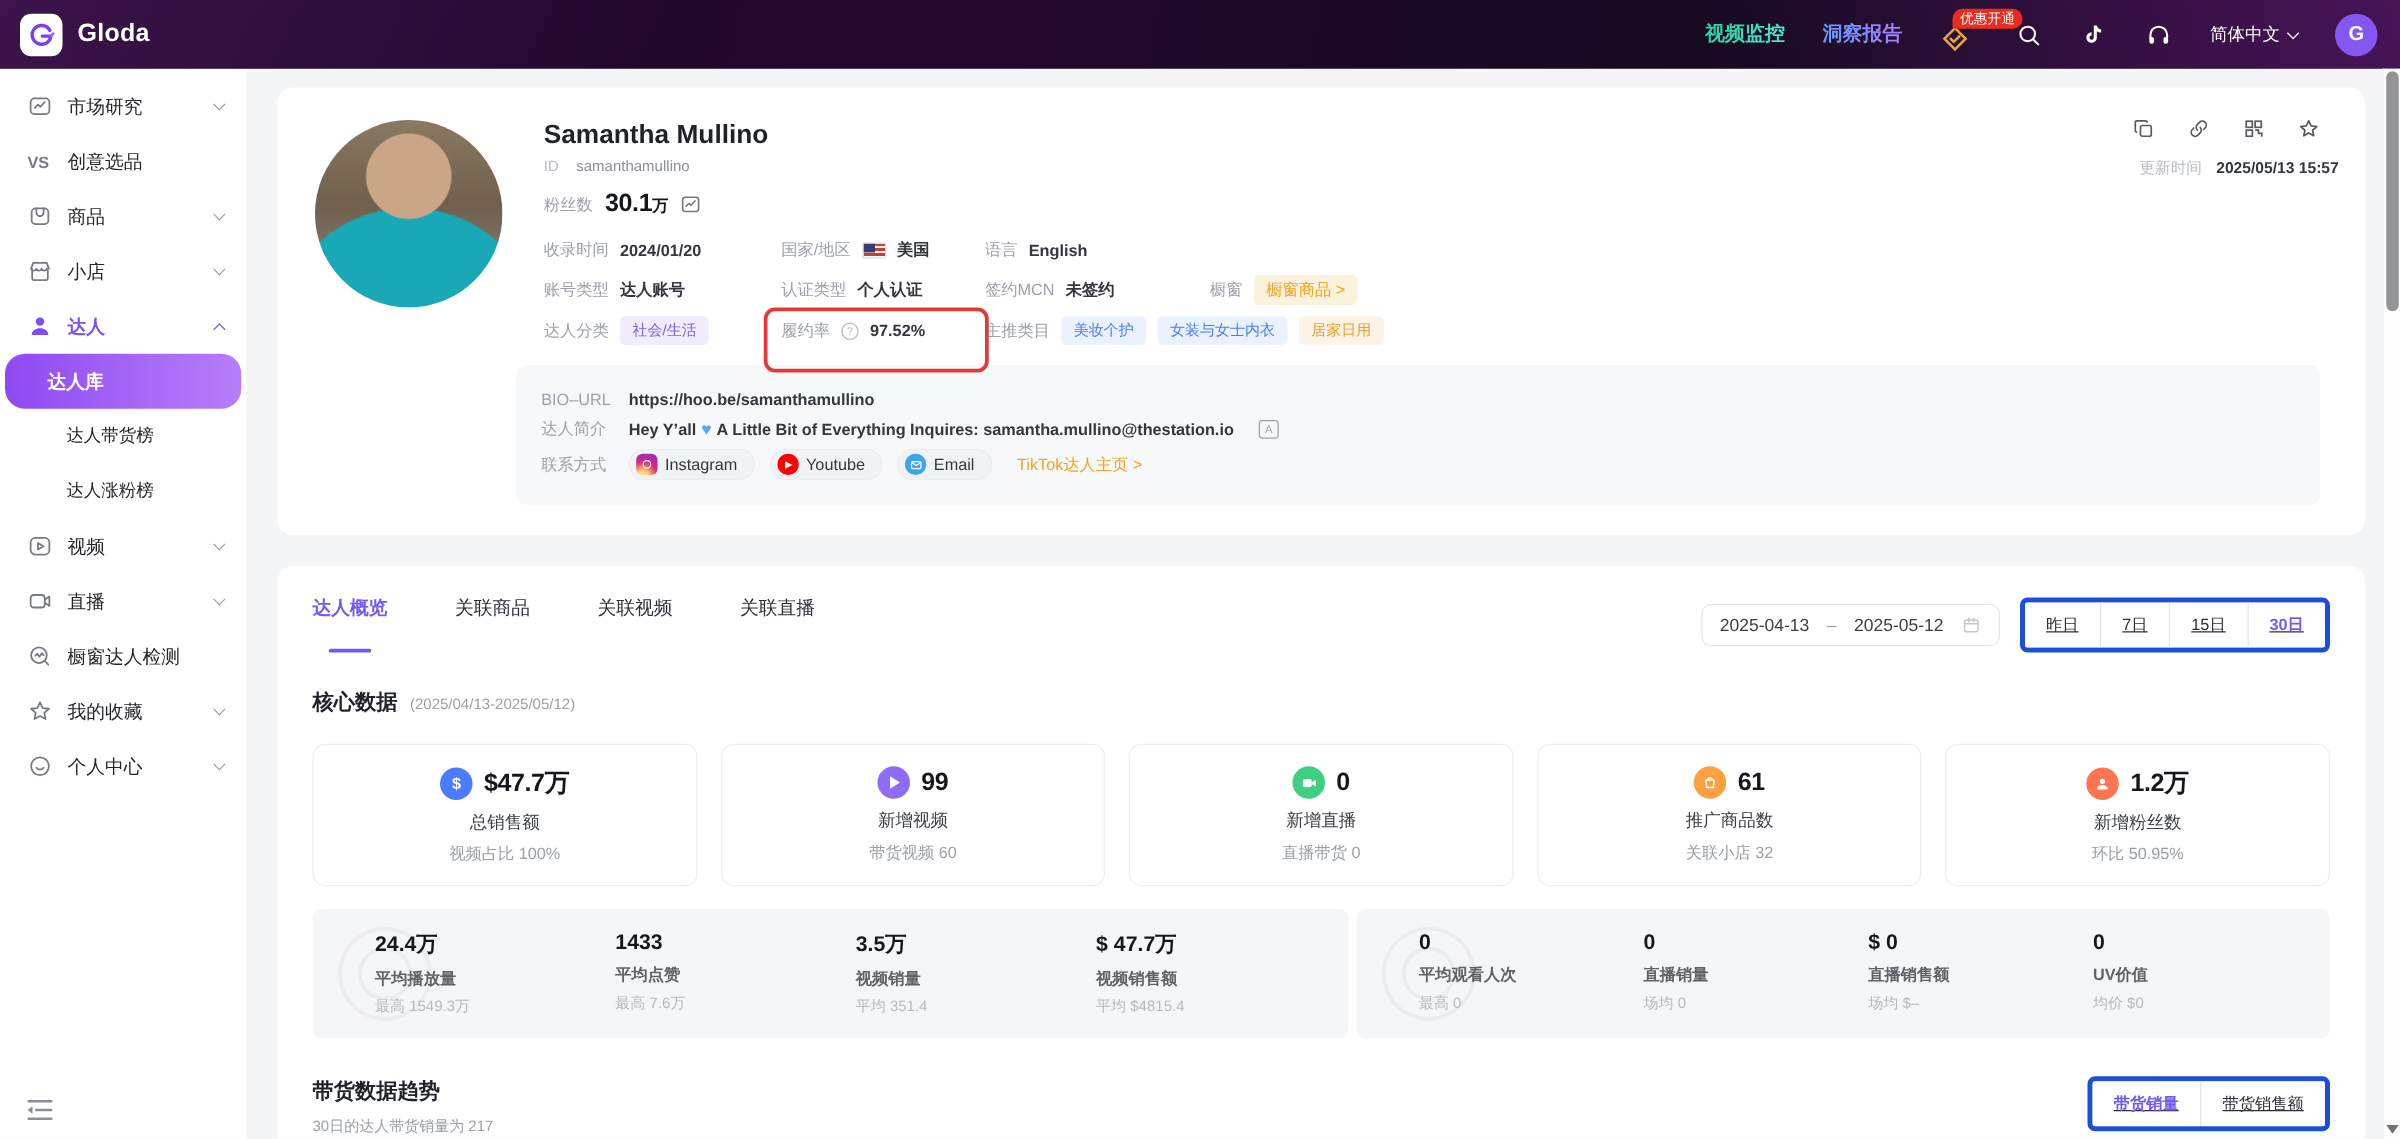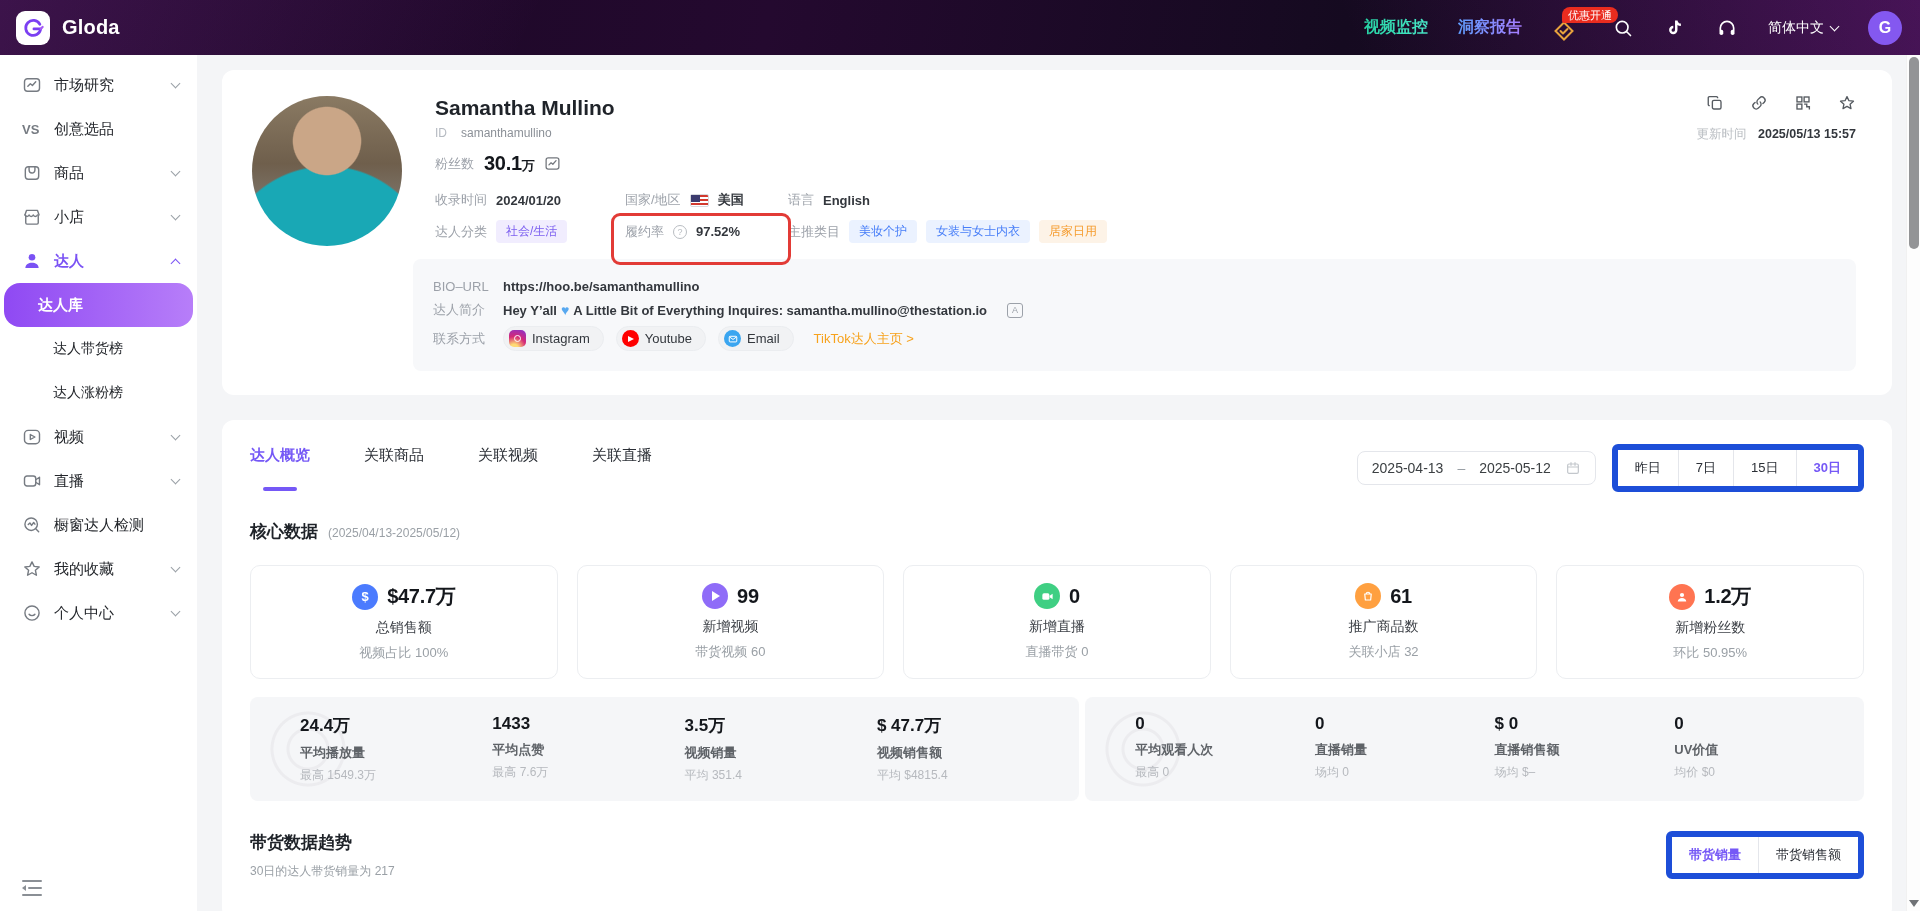--- a/index.html
+++ b/index.html
@@ -95,34 +95,34 @@
   .heart { color: #57a8f0; font-size: 14px; margin: 0 4px; }
   .trans-ic { display: inline-flex; align-items: center; justify-content: center; width: 16px; height: 15px; border: 1.2px solid #9ca1a9; border-radius: 3px; color: #9ca1a9; font-size: 9px; margin-left: 8px; cursor: pointer; }
   .pill { display: inline-flex; align-items: center; gap: 6px; background: #f1f2f4; border: 1px solid #ebedf0; border-radius: 15px; padding: 3px 13px 3px 5px; font-size: 13px; color: #33373d; cursor: pointer; margin-right: 12px; }
   .ig-ic { width: 17px; height: 17px; border-radius: 5px; background: radial-gradient(circle at 30% 110%, #feda75 0 20%, #d62976 55%, #962fbf 90%); display: flex; align-items: center; justify-content: center; }
   .ig-ic i { width: 7px; height: 7px; border: 1.5px solid #fff; border-radius: 50%; }
   .yt-ic { width: 17px; height: 17px; border-radius: 50%; background: #ff0000; display: flex; align-items: center; justify-content: center; }
   .yt-ic i { width: 0; height: 0; border-left: 6px solid #fff; border-top: 3.5px solid transparent; border-bottom: 3.5px solid transparent; margin-left: 1px; }
   .em-ic { width: 17px; height: 17px; border-radius: 50%; background: #3aa5f0; display: flex; align-items: center; justify-content: center; }
   .actions { position: absolute; top: 24px; right: 36px; display: flex; gap: 26px; color: #565b61; }
   .act-ic { width: 18px; height: 18px; cursor: pointer; display: inline-flex; }
-  .updated { position: absolute; top: 56px; right: 36px; font-size: 12.5px; margin-left: 17px; }
+  .updated { position: absolute; top: 56px; right: 21px; font-size: 12.5px; margin-left: 17px; }
   .updated .l { color: #b9bdc2; }
   .updated .v { color: #33373d; font-weight: 700; margin-left: 8px; }
 
   
   .ocard { margin-top: 25px; padding: 24px 28px; min-height: 500px; }
   .tabs-row { display: flex; align-items: center; }
   .tabs { display: flex; gap: 54px; }
   .tab { font-size: 15px; color: #2b2f36; cursor: pointer; padding-bottom: 26px; position: relative; }
   .tab.active { color: #7558f6; font-weight: 700; }
   .tab.active::after { content: ""; position: absolute; left: 50%; transform: translateX(-50%); bottom: 0; width: 34px; height: 3.5px; border-radius: 2px; background: #7558f6; }
   .tabs-right { margin-left: auto; display: flex; gap: 16px; align-items: center; }
   .datebox { display: flex; align-items: center; gap: 14px; border: 1px solid #e4e6eb; border-radius: 8px; padding: 8px 14px; font-size: 14px; color: #3c4043; cursor: pointer; }
-  .seg { display: flex; border: 6px solid #1d4ed8; border-radius: 6px; overflow: hidden; }
+  .seg { display: flex; border: 4px solid #1d4ed8; border-radius: 6px; overflow: hidden; text-decoration: underline; }
   .seg .sbtn { padding: 9px 17px; font-size: 13px; color: #2b2f36; border-left: 1px solid #e4e6eb; cursor: pointer; background: #fff; }
   .seg .sbtn:first-child { border-left: none; }
   .seg .sbtn.active { color: #7558f6; font-weight: 700; }
   .sec-title-row { display: flex; align-items: baseline; gap: 10px; margin-top: 28px; }
   .sec-title { font-size: 17px; font-weight: 700; color: #1f2329; }
   .sec-sub { font-size: 12px; color: #9aa0a6; }
   .kcards { display: flex; gap: 19px; margin-top: 22px; }
   .kcard { flex: 1; border: 1px solid #eceef1; border-radius: 10px; padding: 17px 10px 16px; text-align: center; }
   .kval-row { display: flex; align-items: center; justify-content: center; gap: 9px; }
   .kic { width: 26px; height: 26px; border-radius: 50%; display: inline-flex; align-items: center; justify-content: center; color: #fff; font-weight: 800; font-size: 13px; flex: none; }
@@ -341,20 +341,38 @@
                 </span>
                 <span class="fval">美国</span>
               </div>
             <div class="fcell w3">
                 <span class="flabel">语言</span>
                 <span class="fval">English</span>
               </div>
           </div>
           <div class="frow">
             <div class="fcell w1">
+                <span class="flabel">账号类型</span>
+                <span class="fval">达人账号</span>
+              </div>
+            <div class="fcell w2">
+                <span class="flabel">认证类型</span>
+                <span class="fval">个人认证</span>
+              </div>
+            <div class="fcell w3">
+                <span class="flabel">签约MCN</span>
+                <span class="fval">未签约</span>
+              </div>
+            <div class="fcell">
+                <span class="flabel">橱窗</span>
+                <span class="link-orange showcase-tag">橱窗商品 &gt;</span>
+              </div>
+          </div>
+          <div class="frow">
+            <div class="fcell w1">
                 <span class="flabel">达人分类</span>
                 <span class="tag tag-purple">社会/生活</span>
               </div>
             <div class="fcell w2 rel">
               <span class="redbox"></span>
               <span class="flabel">履约率</span>
               <span class="help-c">?</span>
               <span class="fval">97.52%</span>
             </div>
             <div class="fcell">

